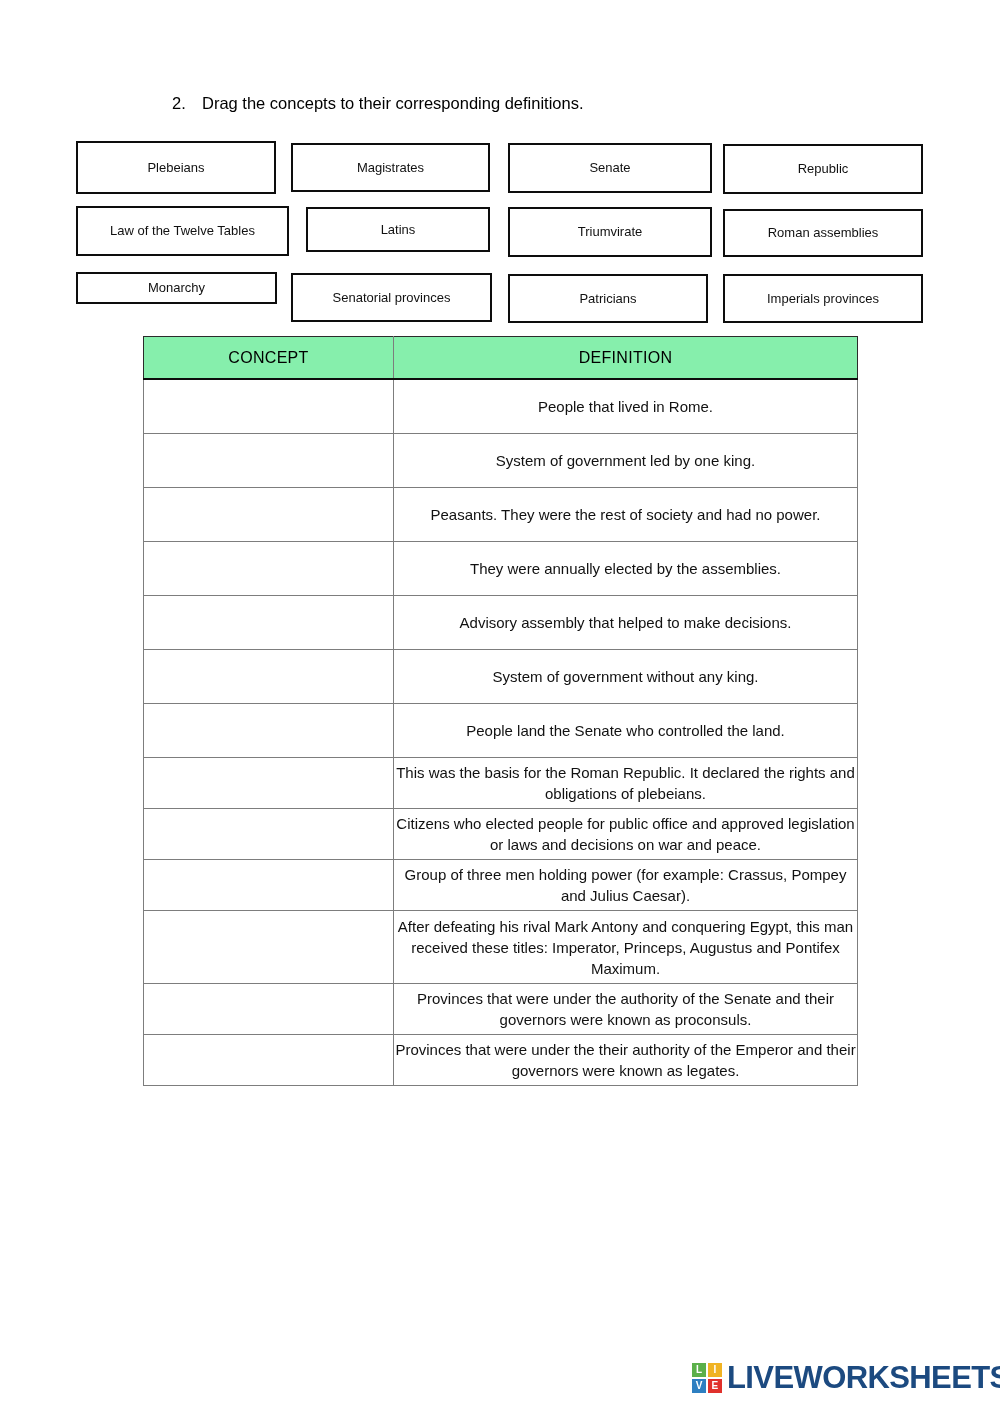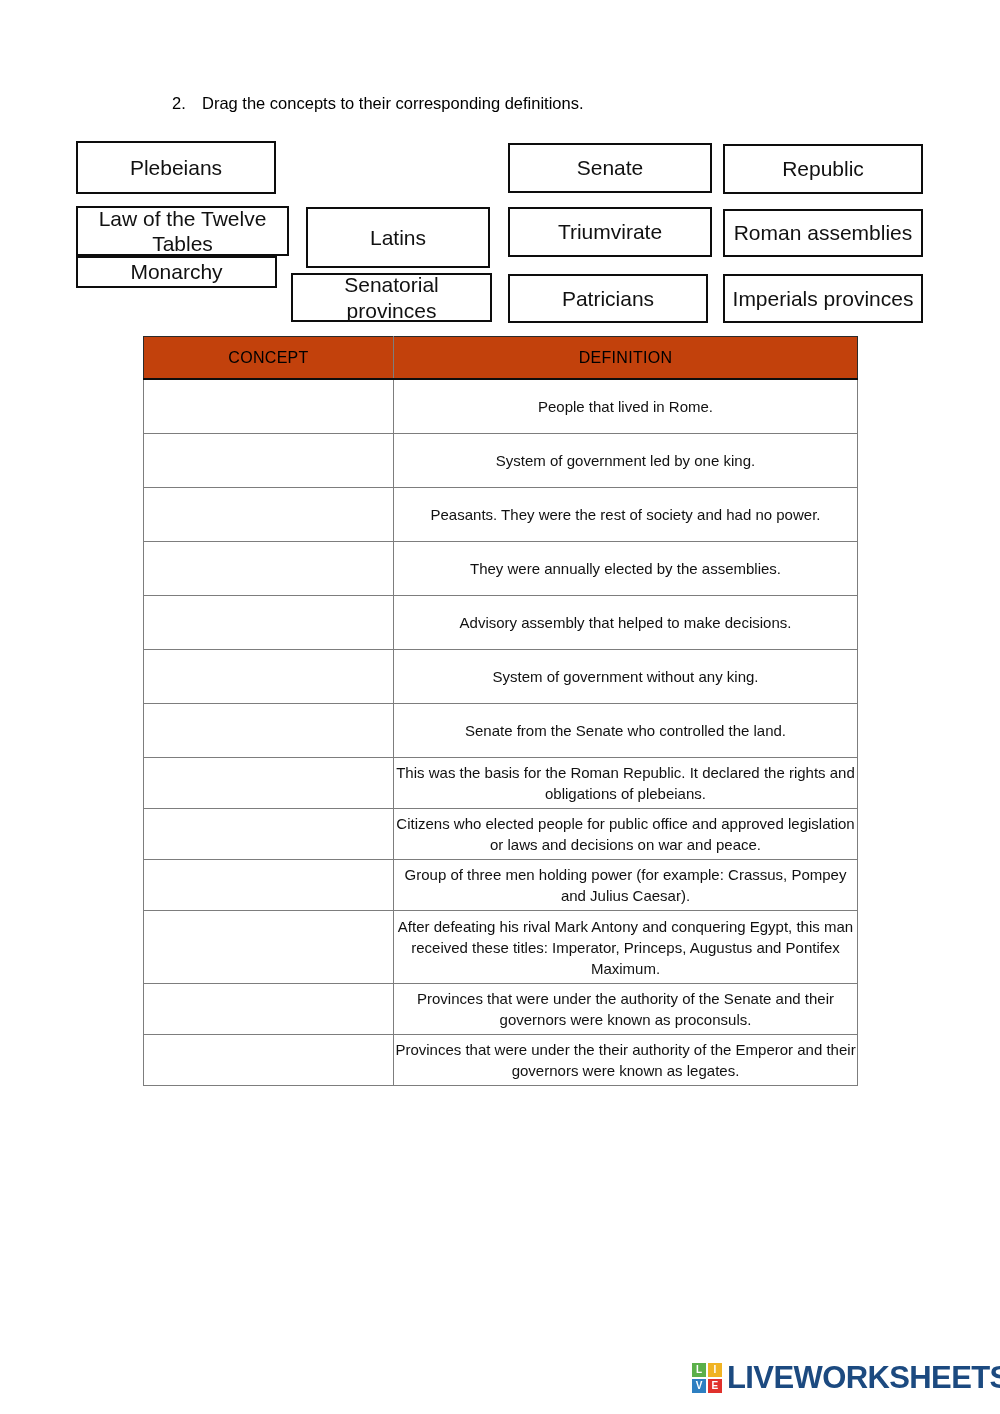--- a/index.html
+++ b/index.html
@@ -41,21 +41,21 @@
     height: 340px;
   }
   .chip {
     position: absolute;
     box-sizing: border-box;
     background: #ffffff;
     border: 2.5px solid #0d0d0d;
     display: flex;
     align-items: center;
     justify-content: center;
-    font-size: 21px;
+    font-size: 13px;
     line-height: 1.2;
     color: #111;
     text-align: center;
     padding: 0 6px;
   }
 
   
   #match-table {
     position: absolute;
     left: 143px;
@@ -67,21 +67,21 @@
   #match-table col.c-concept { width: 250px; }
   #match-table col.c-definition { width: 464px; }
 
   #match-table th,
   #match-table td {
     border: 1px solid #7d7d7d;
     vertical-align: middle;
     padding: 0;
   }
   #match-table thead th {
-    background: #c2410c;
+    background: #86efac;
     font-weight: normal;
     font-size: 16px;
     height: 41px;
     border-bottom: 2px solid #0d0d0d;
     border-top: 1.5px solid #2b2b2b;
     text-align: center;
     letter-spacing: 0.3px;
   }
   #match-table thead th.th-concept { border-left: 1.5px solid #2b2b2b; }
   #match-table thead th.th-definition { border-right: 1.5px solid #2b2b2b; }
@@ -138,27 +138,28 @@
 </style>
 </head>
 <body>
 
 <div class="instruction">
   <span class="num">2.</span><span>Drag the concepts to their corresponding definitions.</span>
 </div>
 
 <div id="chips">
     <div class="chip" style="left: 76px; top: 141px; width: 200px; height: 53px;">Plebeians</div>
+    <div class="chip" style="left: 291px; top: 143px; width: 199px; height: 49px;">Magistrates</div>
     <div class="chip" style="left: 508px; top: 143px; width: 204px; height: 50px;">Senate</div>
     <div class="chip" style="left: 723px; top: 144px; width: 200px; height: 50px;">Republic</div>
     <div class="chip" style="left: 76px; top: 206px; width: 213px; height: 50px;">Law of the Twelve Tables</div>
-    <div class="chip" style="left: 306px; top: 207px; width: 184px; height: 61px;">Latins</div>
+    <div class="chip" style="left: 306px; top: 207px; width: 184px; height: 45px;">Latins</div>
     <div class="chip" style="left: 508px; top: 207px; width: 204px; height: 50px; text-align: center;">Triumvirate</div>
     <div class="chip" style="left: 723px; top: 209px; width: 200px; height: 48px;">Roman assemblies</div>
-    <div class="chip" style="left: 76px; top: 256px; width: 201px; height: 32px;">Monarchy</div>
+    <div class="chip" style="left: 76px; top: 272px; width: 201px; height: 32px;">Monarchy</div>
     <div class="chip" style="left: 291px; top: 273px; width: 201px; height: 49px;">Senatorial provinces</div>
     <div class="chip" style="left: 508px; top: 274px; width: 200px; height: 49px;">Patricians</div>
     <div class="chip" style="left: 723px; top: 274px; width: 200px; height: 49px;">Imperials provinces</div>
   </div>
 
 <table id="match-table">
   <colgroup>
     <col class="c-concept">
     <col class="c-definition">
   </colgroup>
@@ -188,21 +189,21 @@
       <tr class="rows-1">
         <td class="concept-cell"></td>
         <td class="definition-cell">Advisory assembly that helped to make decisions.</td>
       </tr>
       <tr class="rows-1">
         <td class="concept-cell"></td>
         <td class="definition-cell">System of government without any king.</td>
       </tr>
       <tr class="rows-1">
         <td class="concept-cell"></td>
-        <td class="definition-cell">Senate from the Senate who controlled the land.</td>
+        <td class="definition-cell">People land the Senate who controlled the land.</td>
       </tr>
       <tr class="rows-2">
         <td class="concept-cell"></td>
         <td class="definition-cell">This was the basis for the Roman Republic. It declared the rights and obligations of plebeians.</td>
       </tr>
       <tr class="rows-2">
         <td class="concept-cell"></td>
         <td class="definition-cell">Citizens who elected people for public office and approved legislation or laws and decisions on war and peace.</td>
       </tr>
       <tr class="rows-2">

